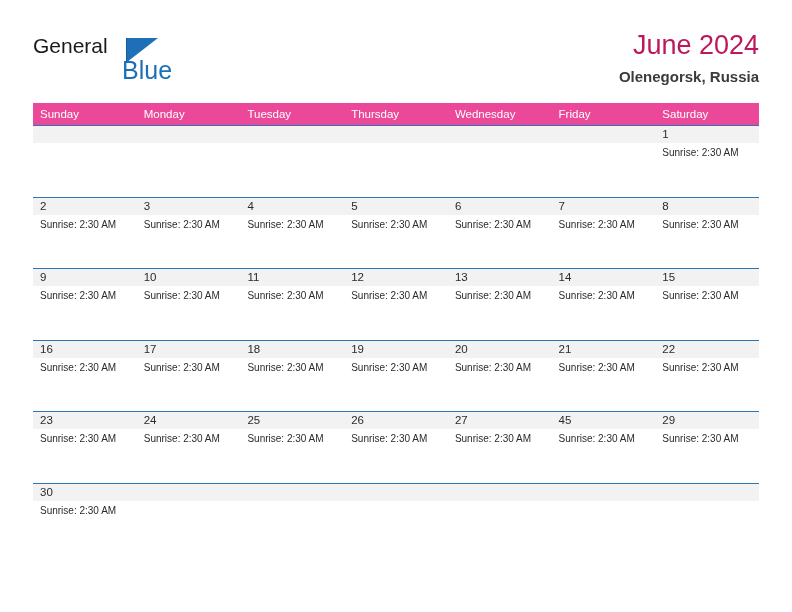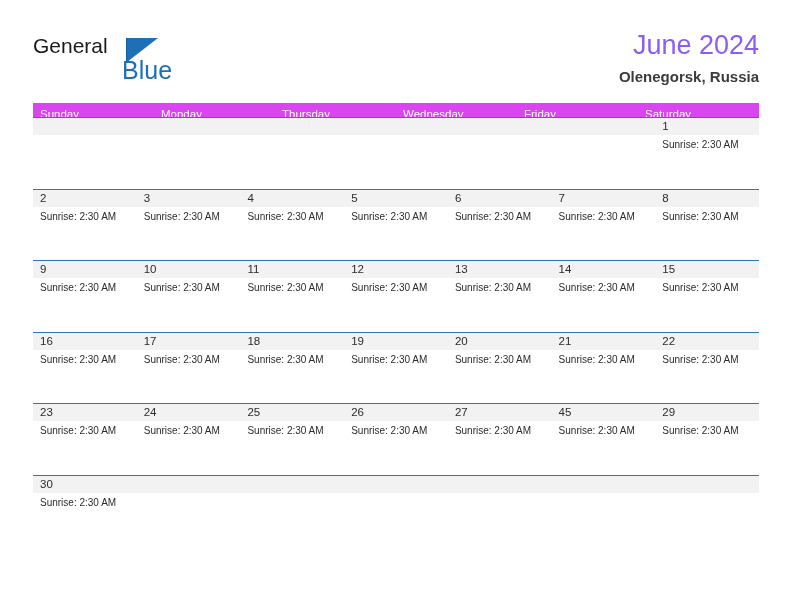--- a/index.html
+++ b/index.html
@@ -78,21 +78,21 @@
 
   .titles {
     position: absolute;
     right: 0;
     top: 0;
     text-align: right;
   }
   .cal-title {
     font-size: 27px;
     line-height: 34px;
-    color: #8b5cf6;
+    color: #be185d;
     font-weight: 400;
     white-space: nowrap;
   }
   .cal-subtitle {
     margin-top: 5px;
     font-size: 15px;
     line-height: 19px;
     color: #3b3b3b;
     font-weight: 700;
     white-space: nowrap;
@@ -102,22 +102,22 @@
   .calendar {
     position: absolute;
     left: 33px;
     top: 103px;
     width: 726px;
   }
 
   .dow-row {
     display: flex;
     width: 726px;
-    height: 14px;
-    background: #d946ef;
+    height: 22px;
+    background: #ec4899;
   }
   .dow {
     flex: 1 1 0;
     box-sizing: border-box;
     padding-left: 7px;
     color: #ffffff;
     font-size: 11.5px;
     line-height: 22px;
     white-space: nowrap;
     overflow: hidden;
@@ -183,20 +183,21 @@
       <div class="cal-title">June 2024</div>
       <div class="cal-subtitle">Olenegorsk, Russia</div>
     </div>
 
   </div>
 
   <div class="calendar">
     <div class="dow-row">
         <div class="dow">Sunday</div>
         <div class="dow">Monday</div>
+        <div class="dow">Tuesday</div>
         <div class="dow">Thursday</div>
         <div class="dow">Wednesday</div>
         <div class="dow">Friday</div>
         <div class="dow">Saturday</div>
       </div>
     <div id="weeks-container">
         <div class="week">
           <div class="week-inner">
             <div class="day">
               <div class="daynum-band">

